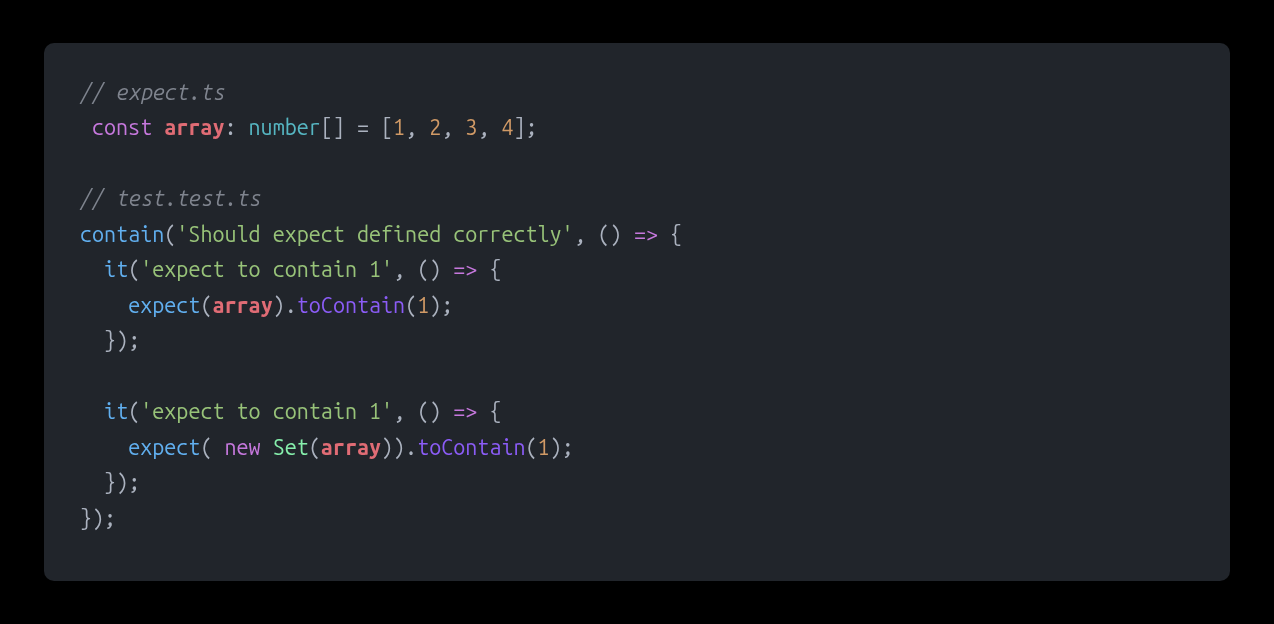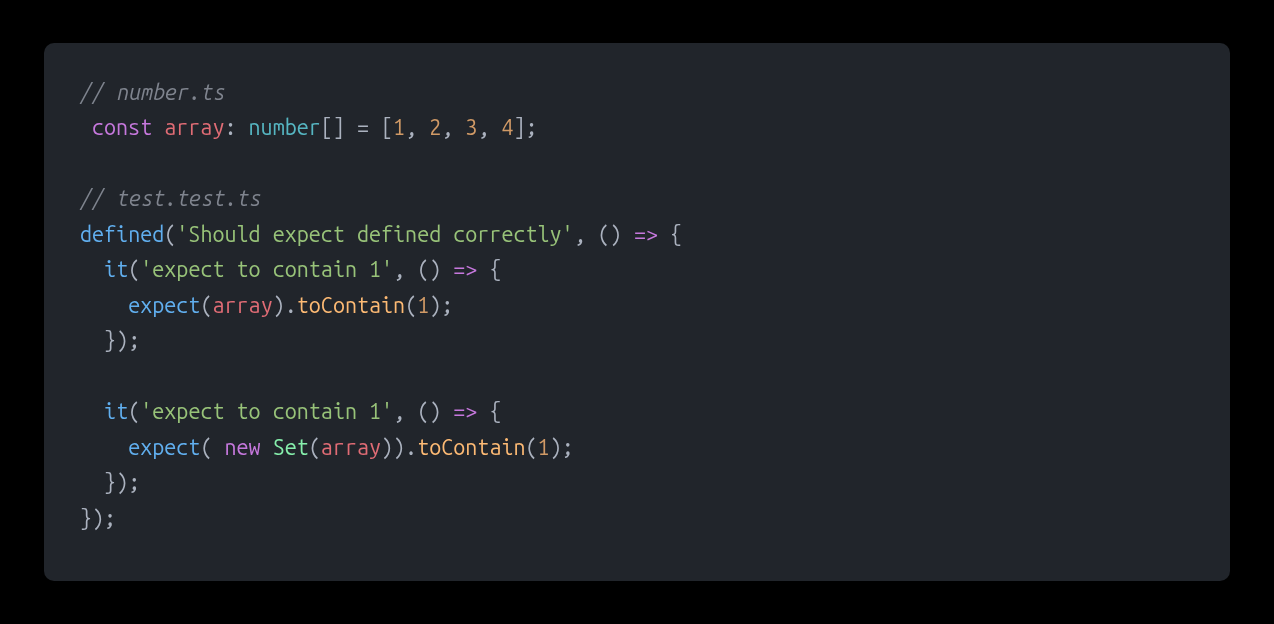--- a/index.html
+++ b/index.html
@@ -30,32 +30,32 @@
     .tok-comment { color: #7f848e; font-style: italic; }
     .tok-keyword { color: #c678dd; margin-left: 12px; }
     .tok-type { color: #56b6c2; }
     .tok-punct { color: #abb2bf; }
     .tok-num { color: #d19a66; }
     .tok-func { color: #61afef; }
     .tok-string { color: #98c379; }
     .tok-ctor { color: #86efac; }
     .tok-op { color: #abb2bf; }
     .tok-arrow { color: #c678dd; }
-    .tok-method { color: #fdba74; }
-    .tok-ident { color: #e06c75; }
+    .tok-method { color: #8b5cf6; }
+    .tok-ident { color: #e06c75; font-weight: bold; }
   </style>
 </head>
 <body>
 
 <div class="code-card">
-<pre><span class="tok-comment">// number.ts</span>
+<pre><span class="tok-comment">// expect.ts</span>
 <span class="tok-keyword">const</span> <span class="tok-ident">array</span><span class="tok-punct">:</span> <span class="tok-type">number</span><span class="tok-punct">[]</span><span class="tok-op"> = </span><span class="tok-punct">[</span><span class="tok-num">1</span><span class="tok-punct">, </span><span class="tok-num">2</span><span class="tok-punct">, </span><span class="tok-num">3</span><span class="tok-punct">, </span><span class="tok-num">4</span><span class="tok-punct">]</span><span class="tok-punct">;</span>
 
 <span class="tok-comment">// test.test.ts</span>
-<span class="tok-func">defined</span><span class="tok-punct">(</span><span class="tok-string">'Should expect defined correctly'</span><span class="tok-punct">, </span><span class="tok-punct">()</span><span class="tok-arrow"> =&gt; </span><span class="tok-punct">{</span>
+<span class="tok-func">contain</span><span class="tok-punct">(</span><span class="tok-string">'Should expect defined correctly'</span><span class="tok-punct">, </span><span class="tok-punct">()</span><span class="tok-arrow"> =&gt; </span><span class="tok-punct">{</span>
   <span class="tok-func">it</span><span class="tok-punct">(</span><span class="tok-string">'expect to contain 1'</span><span class="tok-punct">, </span><span class="tok-punct">()</span><span class="tok-arrow"> =&gt; </span><span class="tok-punct">{</span>
     <span class="tok-func">expect</span><span class="tok-punct">(</span><span class="tok-ident">array</span><span class="tok-punct">)</span><span class="tok-punct">.</span><span class="tok-method">toContain</span><span class="tok-punct">(</span><span class="tok-num">1</span><span class="tok-punct">)</span><span class="tok-punct">;</span>
   <span class="tok-punct">}</span><span class="tok-punct">)</span><span class="tok-punct">;</span>
 
   <span class="tok-func">it</span><span class="tok-punct">(</span><span class="tok-string">'expect to contain 1'</span><span class="tok-punct">, </span><span class="tok-punct">()</span><span class="tok-arrow"> =&gt; </span><span class="tok-punct">{</span>
     <span class="tok-func">expect</span><span class="tok-punct">(</span><span class="tok-keyword">new</span><span> </span><span class="tok-ctor">Set</span><span class="tok-punct">(</span><span class="tok-ident">array</span><span class="tok-punct">)</span><span class="tok-punct">)</span><span class="tok-punct">.</span><span class="tok-method">toContain</span><span class="tok-punct">(</span><span class="tok-num">1</span><span class="tok-punct">)</span><span class="tok-punct">;</span>
   <span class="tok-punct">}</span><span class="tok-punct">)</span><span class="tok-punct">;</span>
 <span class="tok-punct">}</span><span class="tok-punct">)</span><span class="tok-punct">;</span></pre>
 </div>
 

